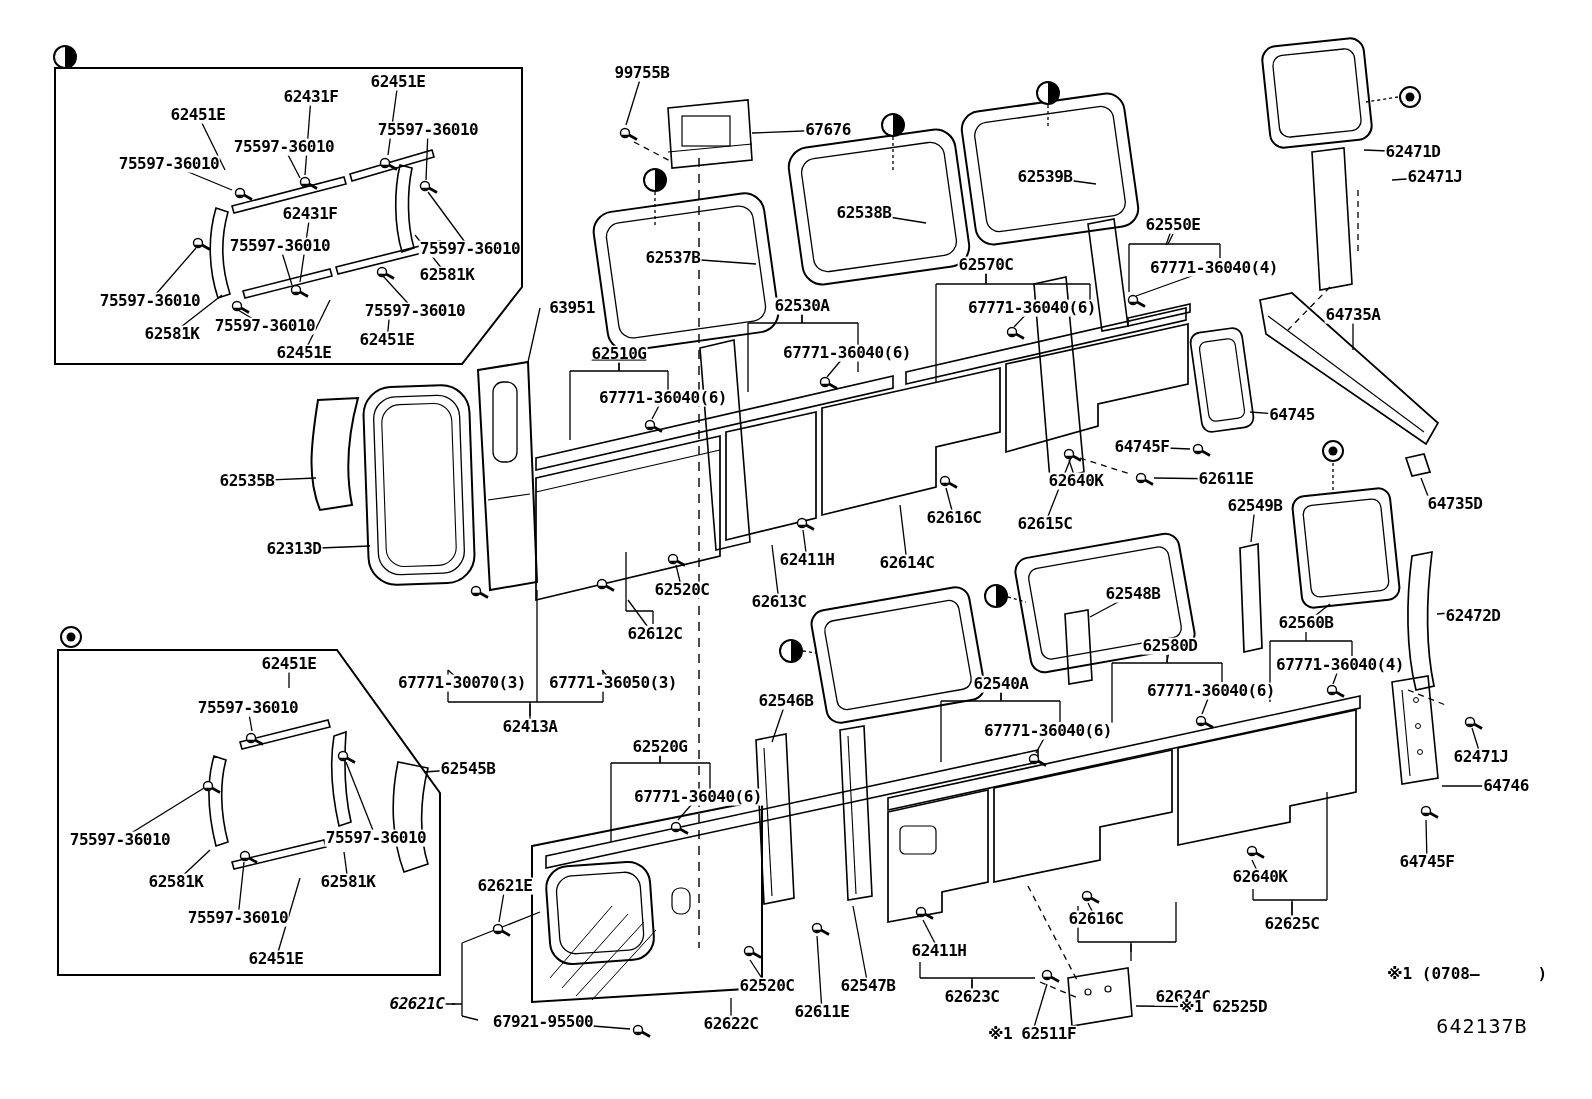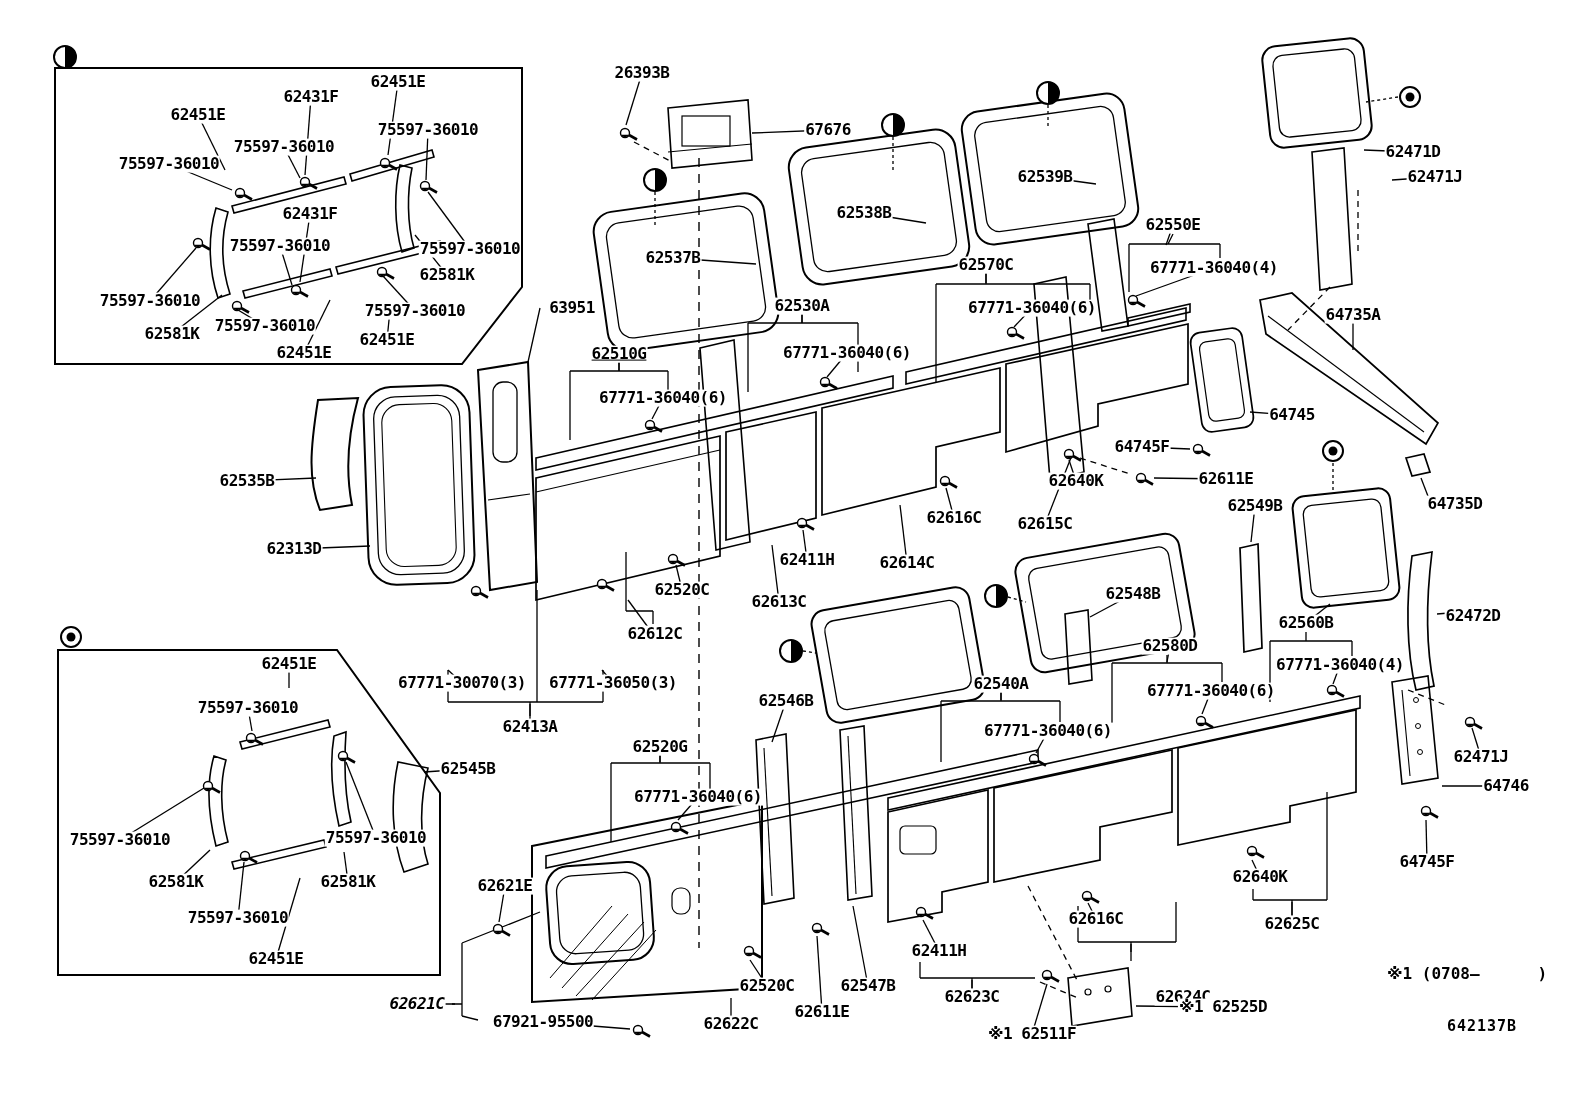--- a/index.html
+++ b/index.html
@@ -14,21 +14,21 @@
     font-family:"DejaVu Sans Mono","DejaVu Sans",monospace;
     font-weight:700;font-size:16px;letter-spacing:-0.5px;line-height:1.05;
     color:#000;background:#fff;padding:0 1px;white-space:pre;
   }
   .footer-note{
     position:absolute;transform:translate(-50%,-50%);
     font-weight:700;font-size:16px;white-space:pre;color:#000;background:#fff;
   }
   .footer-id{
     position:absolute;transform:translate(-50%,-50%);
-    font-weight:700;font-size:15px;letter-spacing:1px;color:#000;background:#fff;
+    font-weight:400;font-size:20px;letter-spacing:1px;color:#000;background:#fff;
   }
 </style>
 </head>
 <body>
 
 <div class="stage">
 
   <svg width="1592" height="1099" viewBox="0 0 1592 1099" aria-hidden="true">
     <defs>
       <g id="fast">
@@ -391,21 +391,21 @@
       <div class="part-label" style="left: 310px; top: 214px;">62431F</div>
       <div class="part-label" style="left: 280px; top: 246px;">75597-36010</div>
       <div class="part-label" style="left: 470px; top: 249px;">75597-36010</div>
       <div class="part-label" style="left: 447px; top: 275px;">62581K</div>
       <div class="part-label" style="left: 150px; top: 301px;">75597-36010</div>
       <div class="part-label" style="left: 172px; top: 334px;">62581K</div>
       <div class="part-label" style="left: 265px; top: 326px;">75597-36010</div>
       <div class="part-label" style="left: 304px; top: 353px;">62451E</div>
       <div class="part-label" style="left: 415px; top: 311px;">75597-36010</div>
       <div class="part-label" style="left: 387px; top: 340px;">62451E</div>
-      <div class="part-label" style="left: 642px; top: 73px;">26393B</div>
+      <div class="part-label" style="left: 642px; top: 73px;">99755B</div>
       <div class="part-label" style="left: 828px; top: 130px;">67676</div>
       <div class="part-label" style="left: 673px; top: 258px;">62537B</div>
       <div class="part-label" style="left: 864px; top: 213px;">62538B</div>
       <div class="part-label" style="left: 1045px; top: 177px;">62539B</div>
       <div class="part-label" style="left: 1173px; top: 225px;">62550E</div>
       <div class="part-label" style="left: 1214px; top: 268px;">67771-36040(4)</div>
       <div class="part-label" style="left: 986px; top: 265px;">62570C</div>
       <div class="part-label" style="left: 1032px; top: 308px;">67771-36040(6)</div>
       <div class="part-label" style="left: 802px; top: 306px;">62530A</div>
       <div class="part-label" style="left: 847px; top: 353px;">67771-36040(6)</div>

